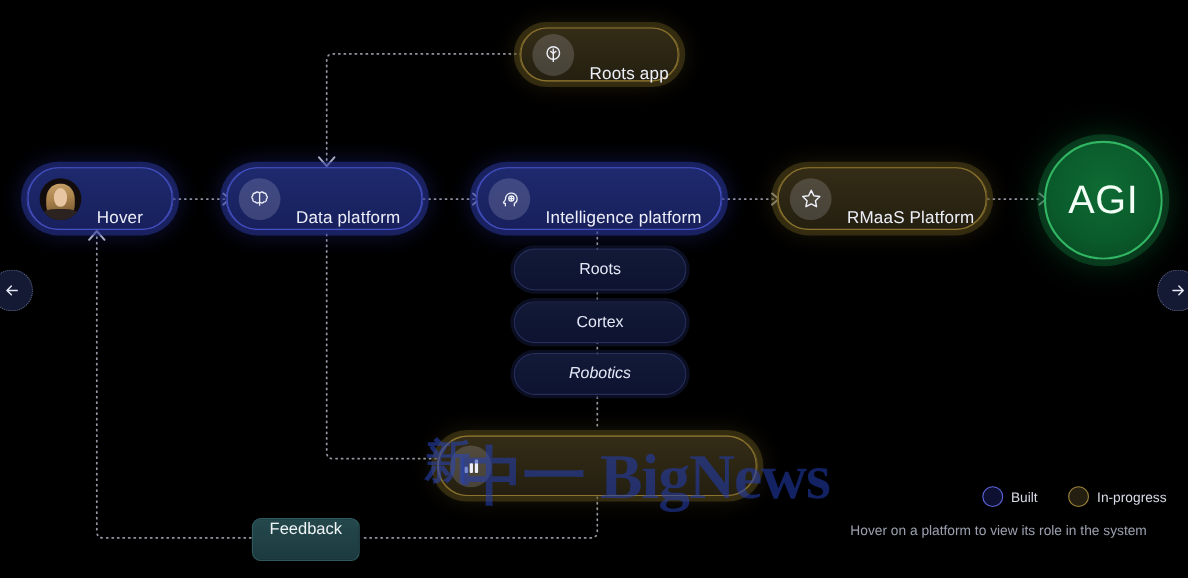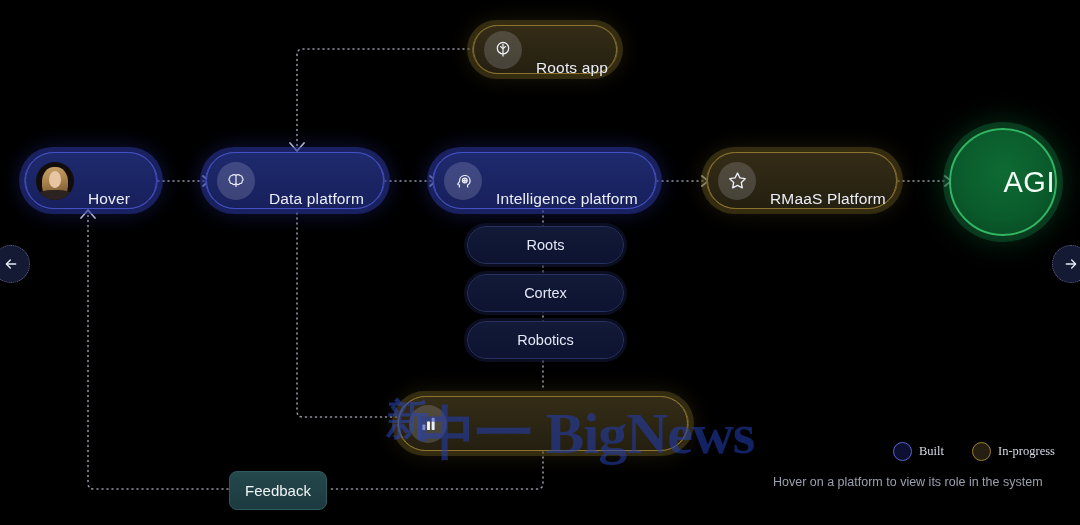--- a/index.html
+++ b/index.html
@@ -73,49 +73,49 @@
     display:flex;align-items:center;justify-content:center;
     color:#e4e7f5;font-size:14.5px;
     box-shadow:0 0 0 3px rgba(20,28,64,.5);
   }
 
   
   .feedback{
     position:absolute;border-radius:8px;
     background:linear-gradient(180deg,#24484c 0%,#1c3a3f 100%);
     border:1px solid #2f5a5f;
-    display:flex;align-items:center;justify-content:center;
+    display:flex;align-items:flex-start;justify-content:center;
     color:#f0f4f5;font-size:15px;
   }
 
   
   .agi{
     position:absolute;border-radius:50%;
     background:radial-gradient(circle at 50% 40%, #0e6b33 0%, #0a5a2b 60%, #07431f 100%);
     border:2px solid #31b663;
     box-shadow:0 0 0 6px rgba(14,90,45,.55), 0 0 30px 6px rgba(20,150,75,.30);
-    display:flex;align-items:center;justify-content:flex-end;
-    color:#f3fff6;font-size:29px;letter-spacing:.5px;
+    display:flex;align-items:center;justify-content:center;
+    color:#f3fff6;font-size:36px;letter-spacing:.5px;
   }
 
   
   .navbtn{
     position:absolute;width:36px;height:36px;border-radius:50%;
     background:#151a34;border:1px dotted rgba(190,196,230,.45);
     display:flex;align-items:center;justify-content:center;
   }
   .navbtn svg{display:block}
 
   
   .legend{position:absolute;display:flex;align-items:center;gap:10px;}
   .legend .item{display:flex;align-items:center;gap:7px;}
   .legend .dot{width:17px;height:17px;border-radius:50%;}
   .legend .dot.built{background:#0d1030;border:1.5px solid #5b63d8;}
   .legend .dot.prog{background:#241f10;border:1.5px solid #9a8236;}
-  .legend .txt{color:#d7dae6;font-size:12.5px;font-family:Liberation Serif, serif;}
+  .legend .txt{color:#d7dae6;font-size:12.5px;}
   .hint{position:absolute;color:#9aa0ae;font-size:12.5px;}
 
   
   .wm{position:absolute;pointer-events:none;font-weight:bold;white-space:nowrap;}
   .wm1{left:386px;top:392px;font-size:42px;color:rgba(40,70,190,.55);
        font-family:"DejaVu Sans",sans-serif;letter-spacing:1px;}
   .wm2{left:418px;top:395px;font-size:58px;color:rgba(35,62,180,.55);
        font-family:"Liberation Serif",serif;font-style:normal;letter-spacing:-1px;}
 </style>
 </head>
@@ -220,21 +220,21 @@
   <div class="agi" style="left:949px;top:128px;width:104px;height:104px;">
     <span>AGI</span>
   </div>
 
   <div class="subpill" style="left:467px;top:226px;width:155px;height:36px;">
     <span>Roots</span>
   </div>
   <div class="subpill" style="left:467px;top:274px;width:155px;height:36px;">
     <span>Cortex</span>
   </div>
-  <div class="subpill" style="left:467px;top:321px;width:155px;height:36px;">
+  <div class="subpill" style="left:467px;top:321px;width:155px;height:36px;font-style:italic;">
     <span>Robotics</span>
   </div>
 
   <div class="node pill-gold" style="left:397px;top:396px;width:292px;height:55px;">
     <div class="inner">
       <span class="icon-circle">
         <svg width="21" height="21" viewBox="0 0 24 24" fill="#eceef8">
           <rect x="5" y="13" width="3.4" height="6.5" rx="1"></rect>
           <rect x="10.3" y="9" width="3.4" height="10.5" rx="1"></rect>
           <rect x="15.6" y="5.5" width="3.4" height="14" rx="1"></rect>

